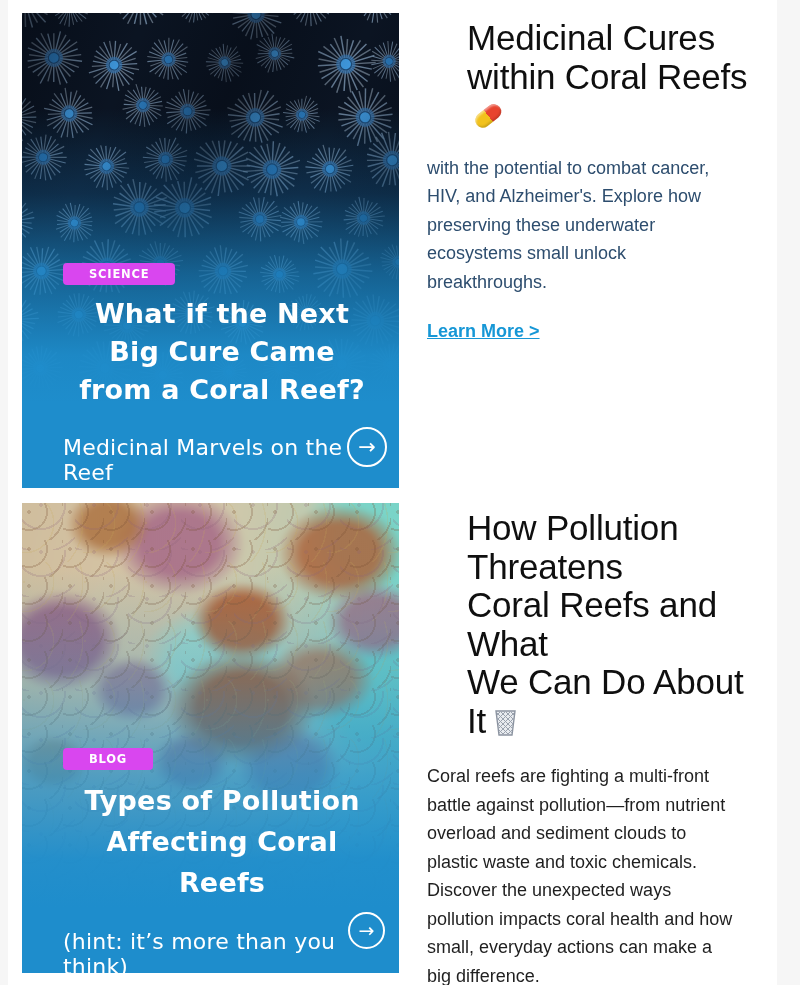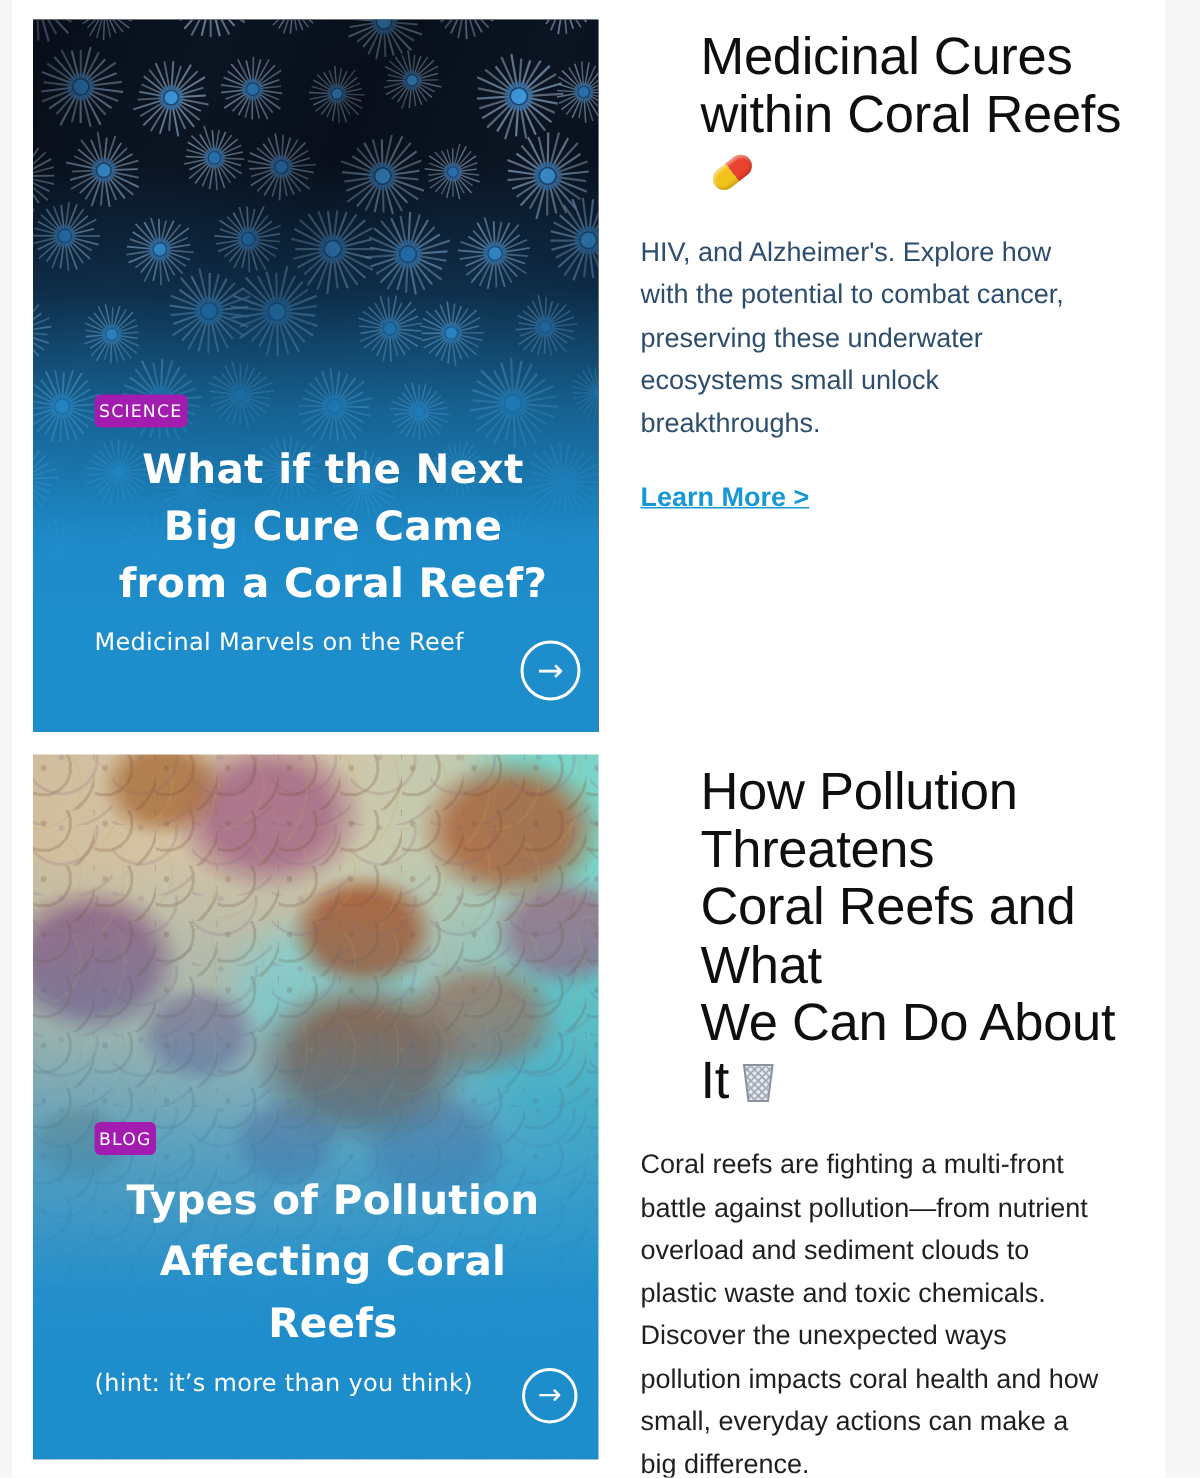--- a/index.html
+++ b/index.html
@@ -72,33 +72,33 @@
     background:linear-gradient(180deg,
       rgba(30,141,204,0) 14%, rgba(40,150,200,.30) 38%,
       rgba(32,143,203,.72) 58%, rgba(30,141,204,.97) 76%, #1e8dcc 86%);
   }
 
   .card-content { position:absolute; left:41px; right:18px; z-index:3; }
   .c1 .card-content { top:250px; }
   .c2 .card-content { top:245px; }
 
   .badge {
-    display:inline-block; background:#a21caf; color:#fff;
-    font-size:11.5px; font-weight:normal; letter-spacing:.8px;
-    padding:4px 3px; border-radius:4px; margin-bottom:10px;
+    display:inline-block; background:#d946ef; color:#fff;
+    font-size:11.5px; font-weight:bold; letter-spacing:.8px;
+    padding:4px 26px; border-radius:4px; margin-bottom:10px;
     font-family:"DejaVu Sans", sans-serif;
   }
   .card-title {
     color:#ffffff; font-family:"DejaVu Sans", sans-serif;
     font-weight:bold; font-size:27px; line-height:38px; letter-spacing:.2px;text-align:center;
   }
   .c2 .card-title { line-height:41px; }
   .card-subtitle {
     color:#ffffff; font-family:"DejaVu Sans", sans-serif;
-    font-weight:500; font-size:16px; margin-top:9px; letter-spacing:.2px;
+    font-weight:500; font-size:22px; margin-top:26px; letter-spacing:.2px;
   }
   .arrow-btn {
     position:absolute; z-index:4; right:12px; bottom:21px;
     width:40px; height:40px; border:2.5px solid #ffffff; border-radius:50%;
     display:flex; align-items:center; justify-content:center;
     color:#ffffff; font-size:21px; line-height:1; cursor:pointer;
     background:transparent; font-family:"DejaVu Sans", sans-serif;
   }
   .c2 .arrow-btn { right:14px; bottom:24px; width:37px; height:37px; font-size:19px; }
 
@@ -2253,22 +2253,22 @@
 
       <div class="arrow-btn">→</div>
     </div>
 
     <div class="article a1">
       <h2>
         <span>Medicinal Cures</span><br>
         <span>within Coral Reefs</span><span class="pill"></span>
       </h2>
       <div>
+        <div class="body-line">with the potential to combat cancer,</div>
         <div class="body-line">HIV, and Alzheimer's. Explore how</div>
-        <div class="body-line">with the potential to combat cancer,</div>
         <div class="body-line">preserving these underwater</div>
         <div class="body-line">ecosystems small unlock</div>
         <div class="body-line">breakthroughs.</div>
       </div>
       <a class="cta">Learn More &gt;</a>
     </div>
   </div>
 
   <div class="row">
 

